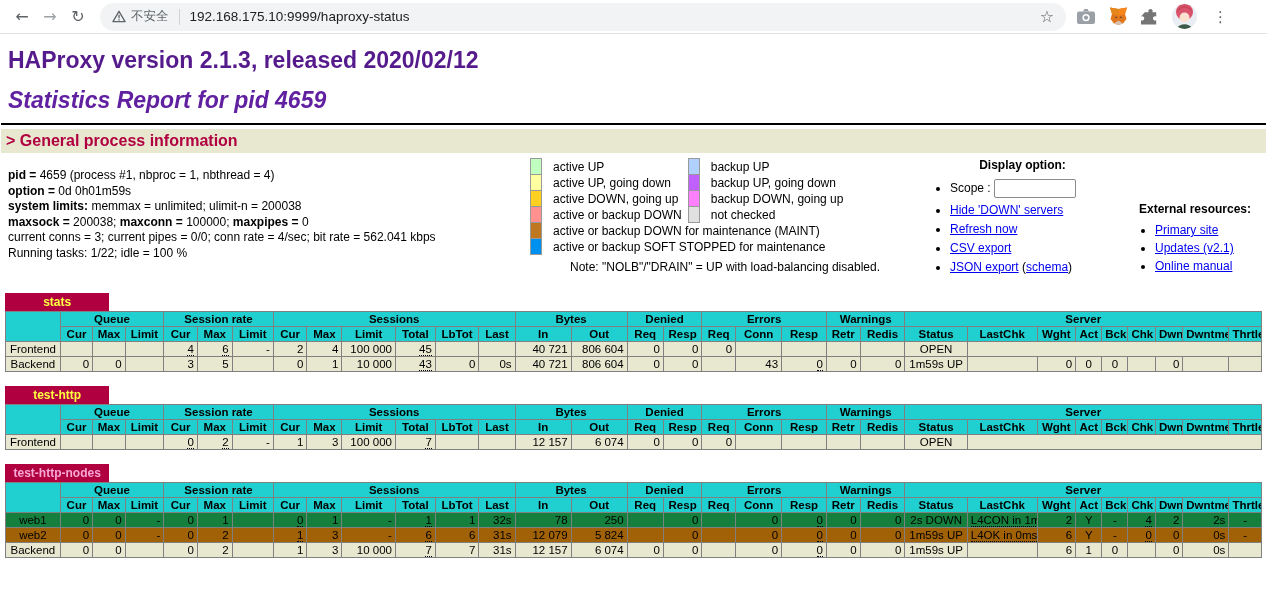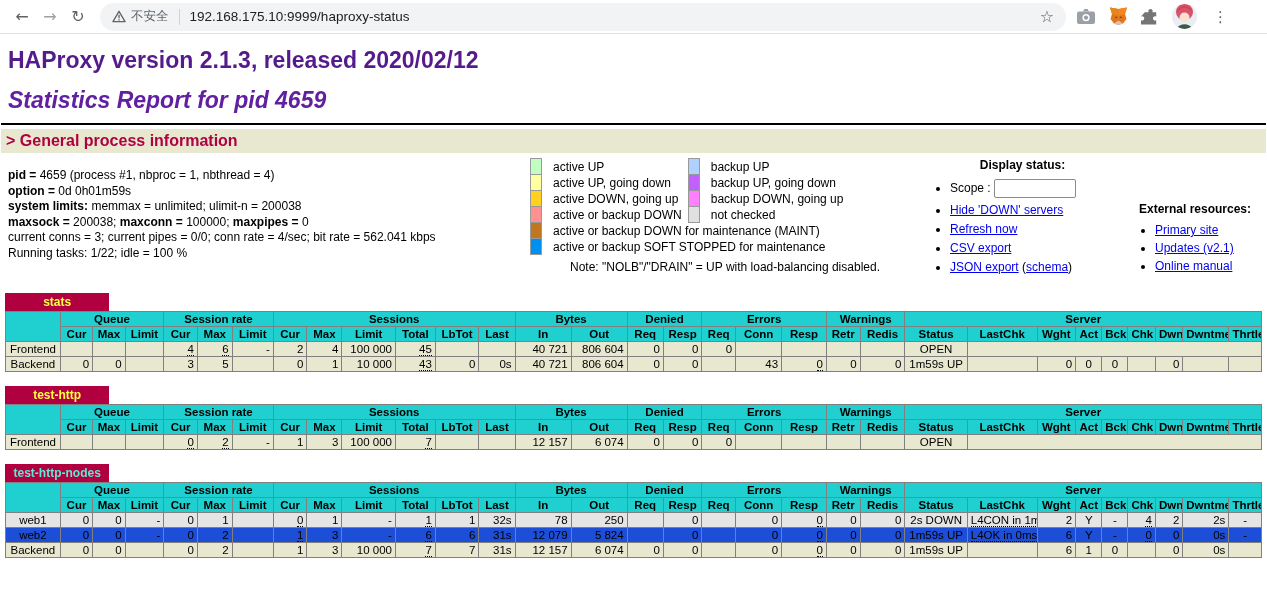--- a/index.html
+++ b/index.html
@@ -194,21 +194,21 @@
         <tr>
           <td class="sw" style="background-color: rgb(0, 144, 240);"></td>
           <td class="lg-label" colspan="3">active or backup SOFT STOPPED for maintenance</td>
         </tr>
       </tbody>
         </table>
       <div class="legend-note">Note: "NOLB"/"DRAIN" = UP with load-balancing disabled.</div>
     </div>
 
     <div class="opt-block">
-      <div class="opt-title">Display status:</div>
+      <div class="opt-title">Display option:</div>
       <ul>
         <li>
           <span>Scope : </span>
           <input class="scope-input" type="text" value="" style="">
         </li>
         <li><a href="#" class="blue">Hide 'DOWN' servers</a></li>
         <li><a href="#" class="blue">Refresh now</a></li>
         <li><a href="#" class="blue">CSV export</a></li>
         <li><a href="#" class="blue">JSON export</a><span> (</span><a href="#" class="blue">schema</a><span>)</span></li>
       </ul>
@@ -498,21 +498,21 @@
       </table>
     </div>
   <div class="proxy-section">
       <table class="title-tbl">
         <colgroup>
           <col style="width:8.3%">
           <col>
         </colgroup>
         <tbody>
           <tr>
-            <th class="pxname" style="background:#b00040;color:#5eead4">test-http-nodes</th>
+            <th class="pxname" style="background:#b00040;color:#f9a8d4">test-http-nodes</th>
             <th class="emptyth"></th>
           </tr>
         </tbody>
       </table>
       <table class="tbl">
         <colgroup>
           <col style="width:4.4%">
           <col style="width:2.6%">
           <col style="width:2.6%">
           <col style="width:3.1%">
@@ -581,21 +581,21 @@
             <th>Status</th>
             <th>LastChk</th>
             <th>Wght</th>
             <th>Act</th>
             <th>Bck</th>
             <th>Chk</th>
             <th>Dwn</th>
             <th>Dwntme</th>
             <th>Thrtle</th>
           </tr>
-          <tr style="background:#e5e5e5">
+          <tr style="background:#15803d">
             <td class="ac">web1</td>
             <td>0</td>
             <td>0</td>
             <td>-</td>
             <td>0</td>
             <td>1</td>
             <td></td>
             <td><u>0</u></td>
             <td>1</td>
             <td>-</td>
@@ -614,21 +614,21 @@
             <td class="ac">2s DOWN</td>
             <td class="ac"><u>L4CON in 1ms</u></td>
             <td>2</td>
             <td class="ac">Y</td>
             <td class="ac">-</td>
             <td><u>4</u></td>
             <td>2</td>
             <td>2s</td>
             <td class="ac">-</td>
           </tr>
-          <tr style="background:#1d4ed8">
+          <tr style="background:#a16207">
             <td class="ac">web2</td>
             <td>0</td>
             <td>0</td>
             <td>-</td>
             <td>0</td>
             <td>2</td>
             <td></td>
             <td><u>1</u></td>
             <td>3</td>
             <td>-</td>

